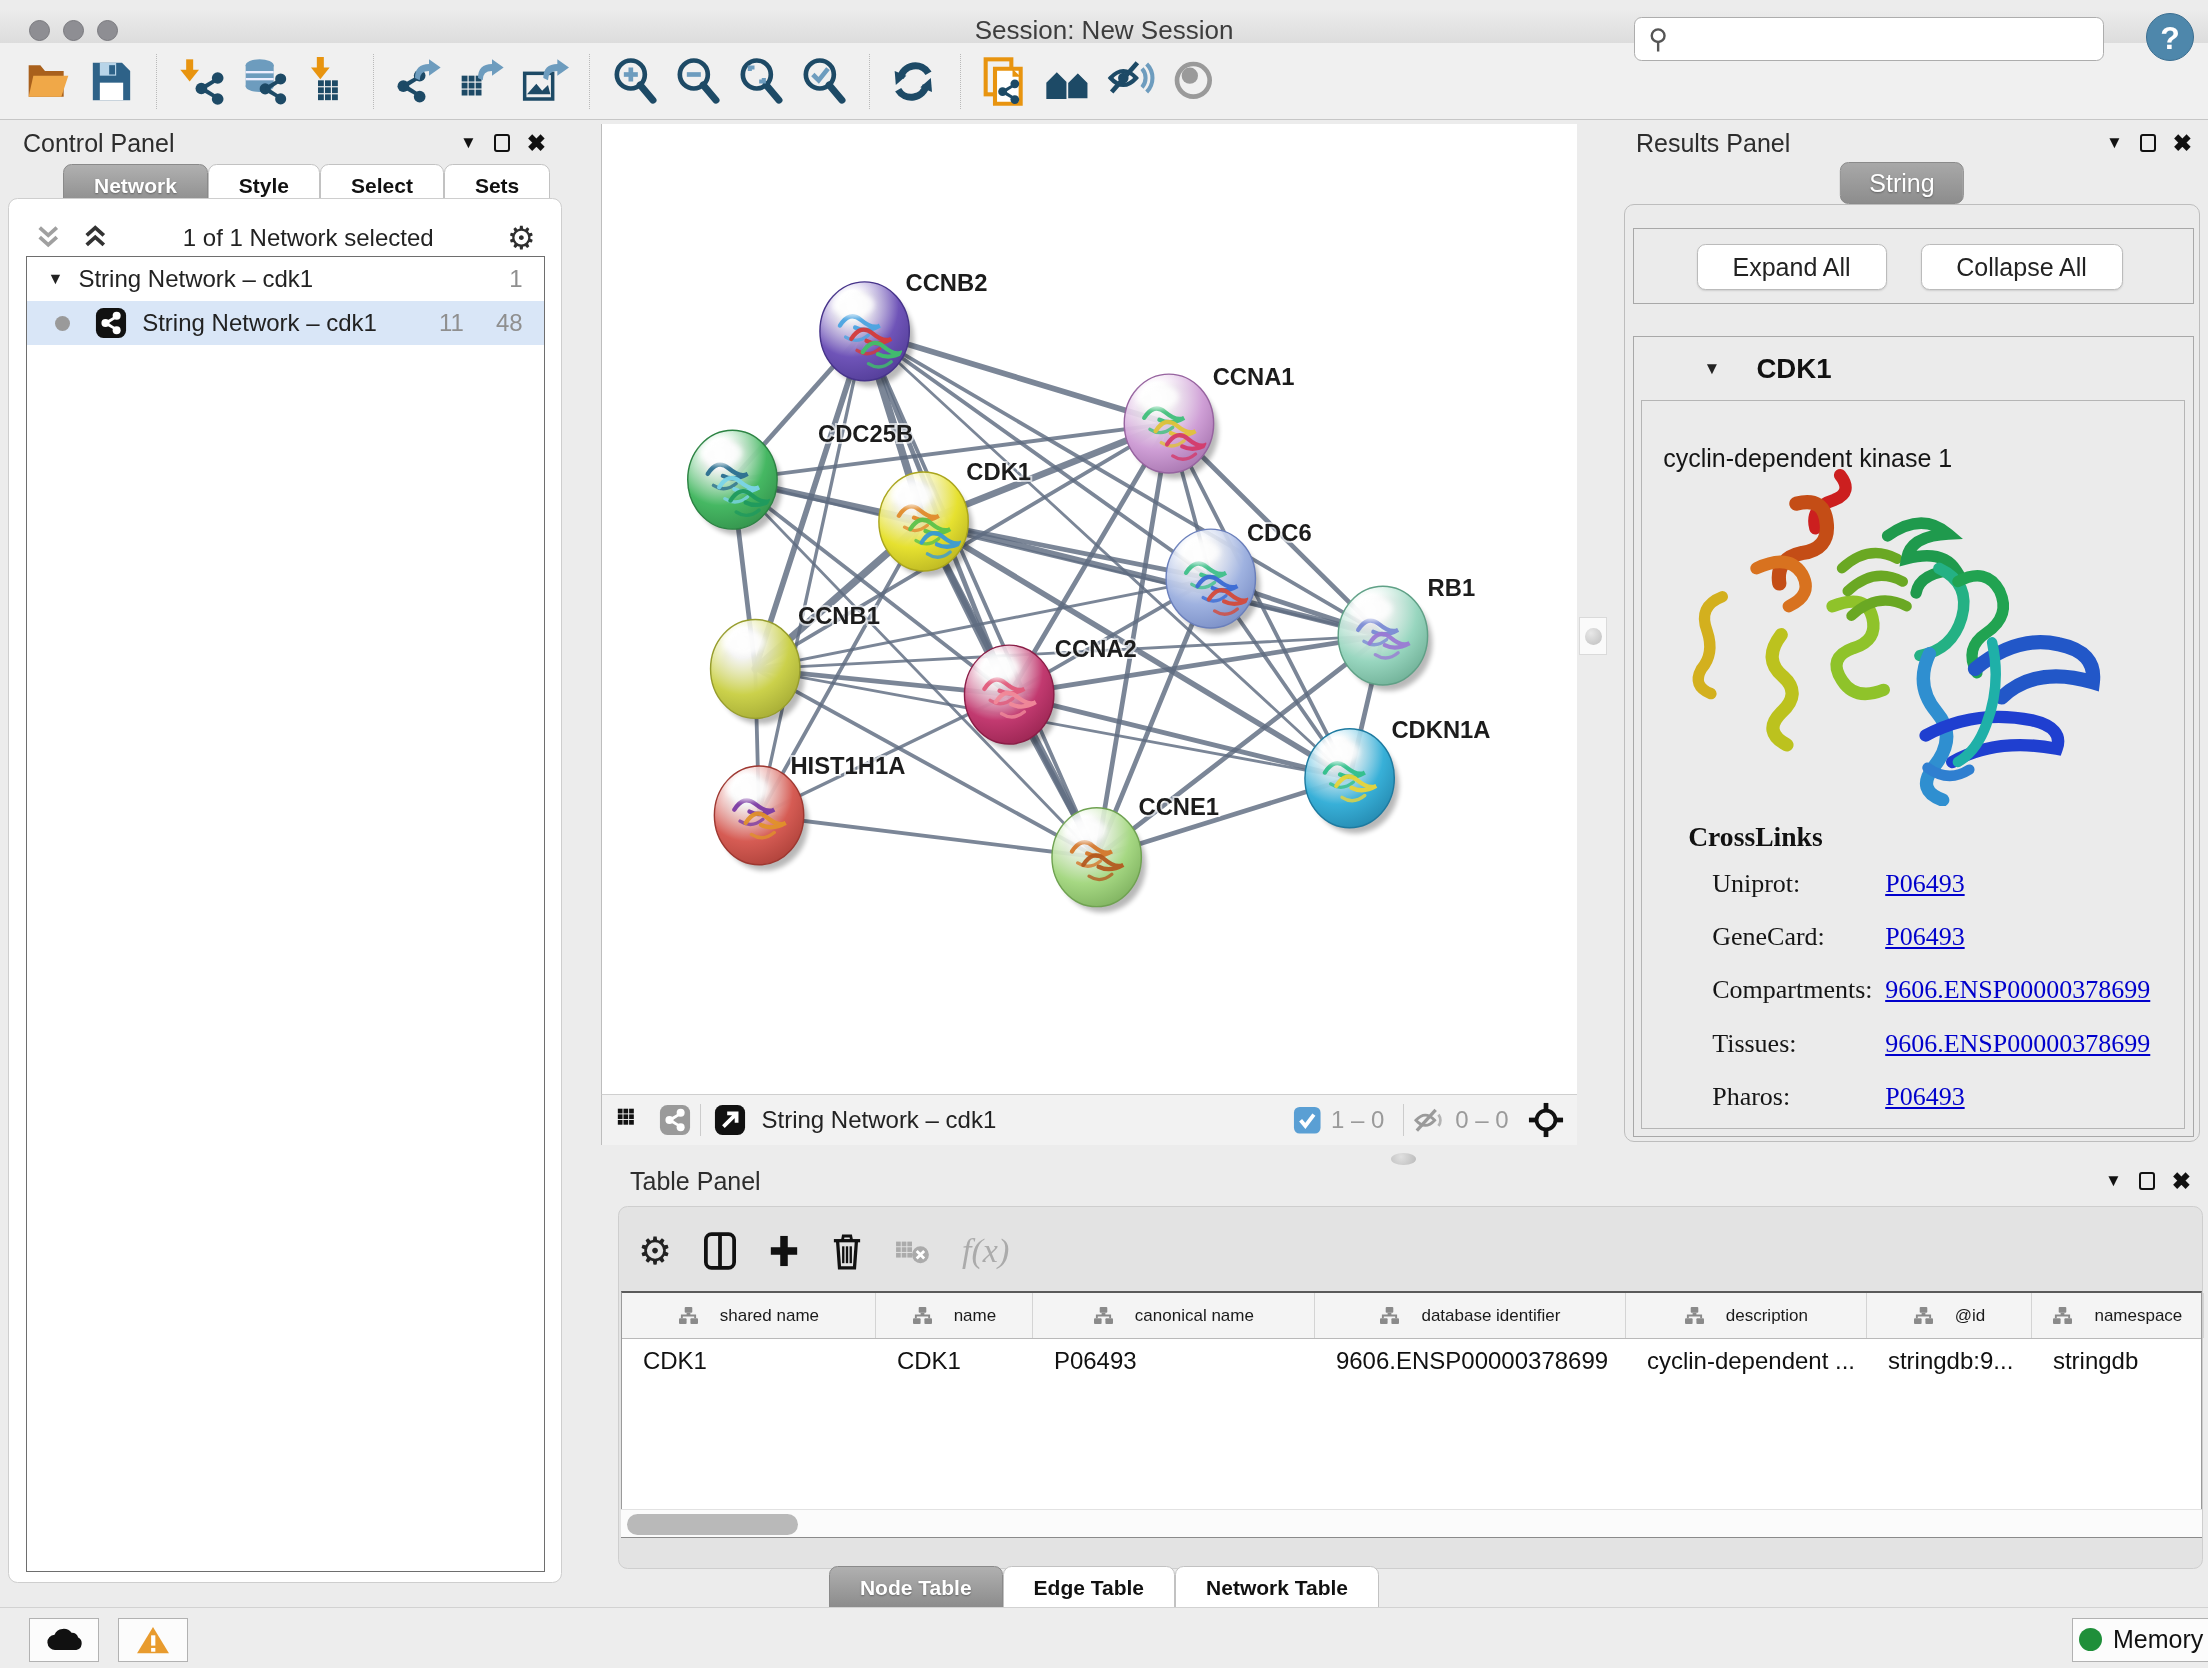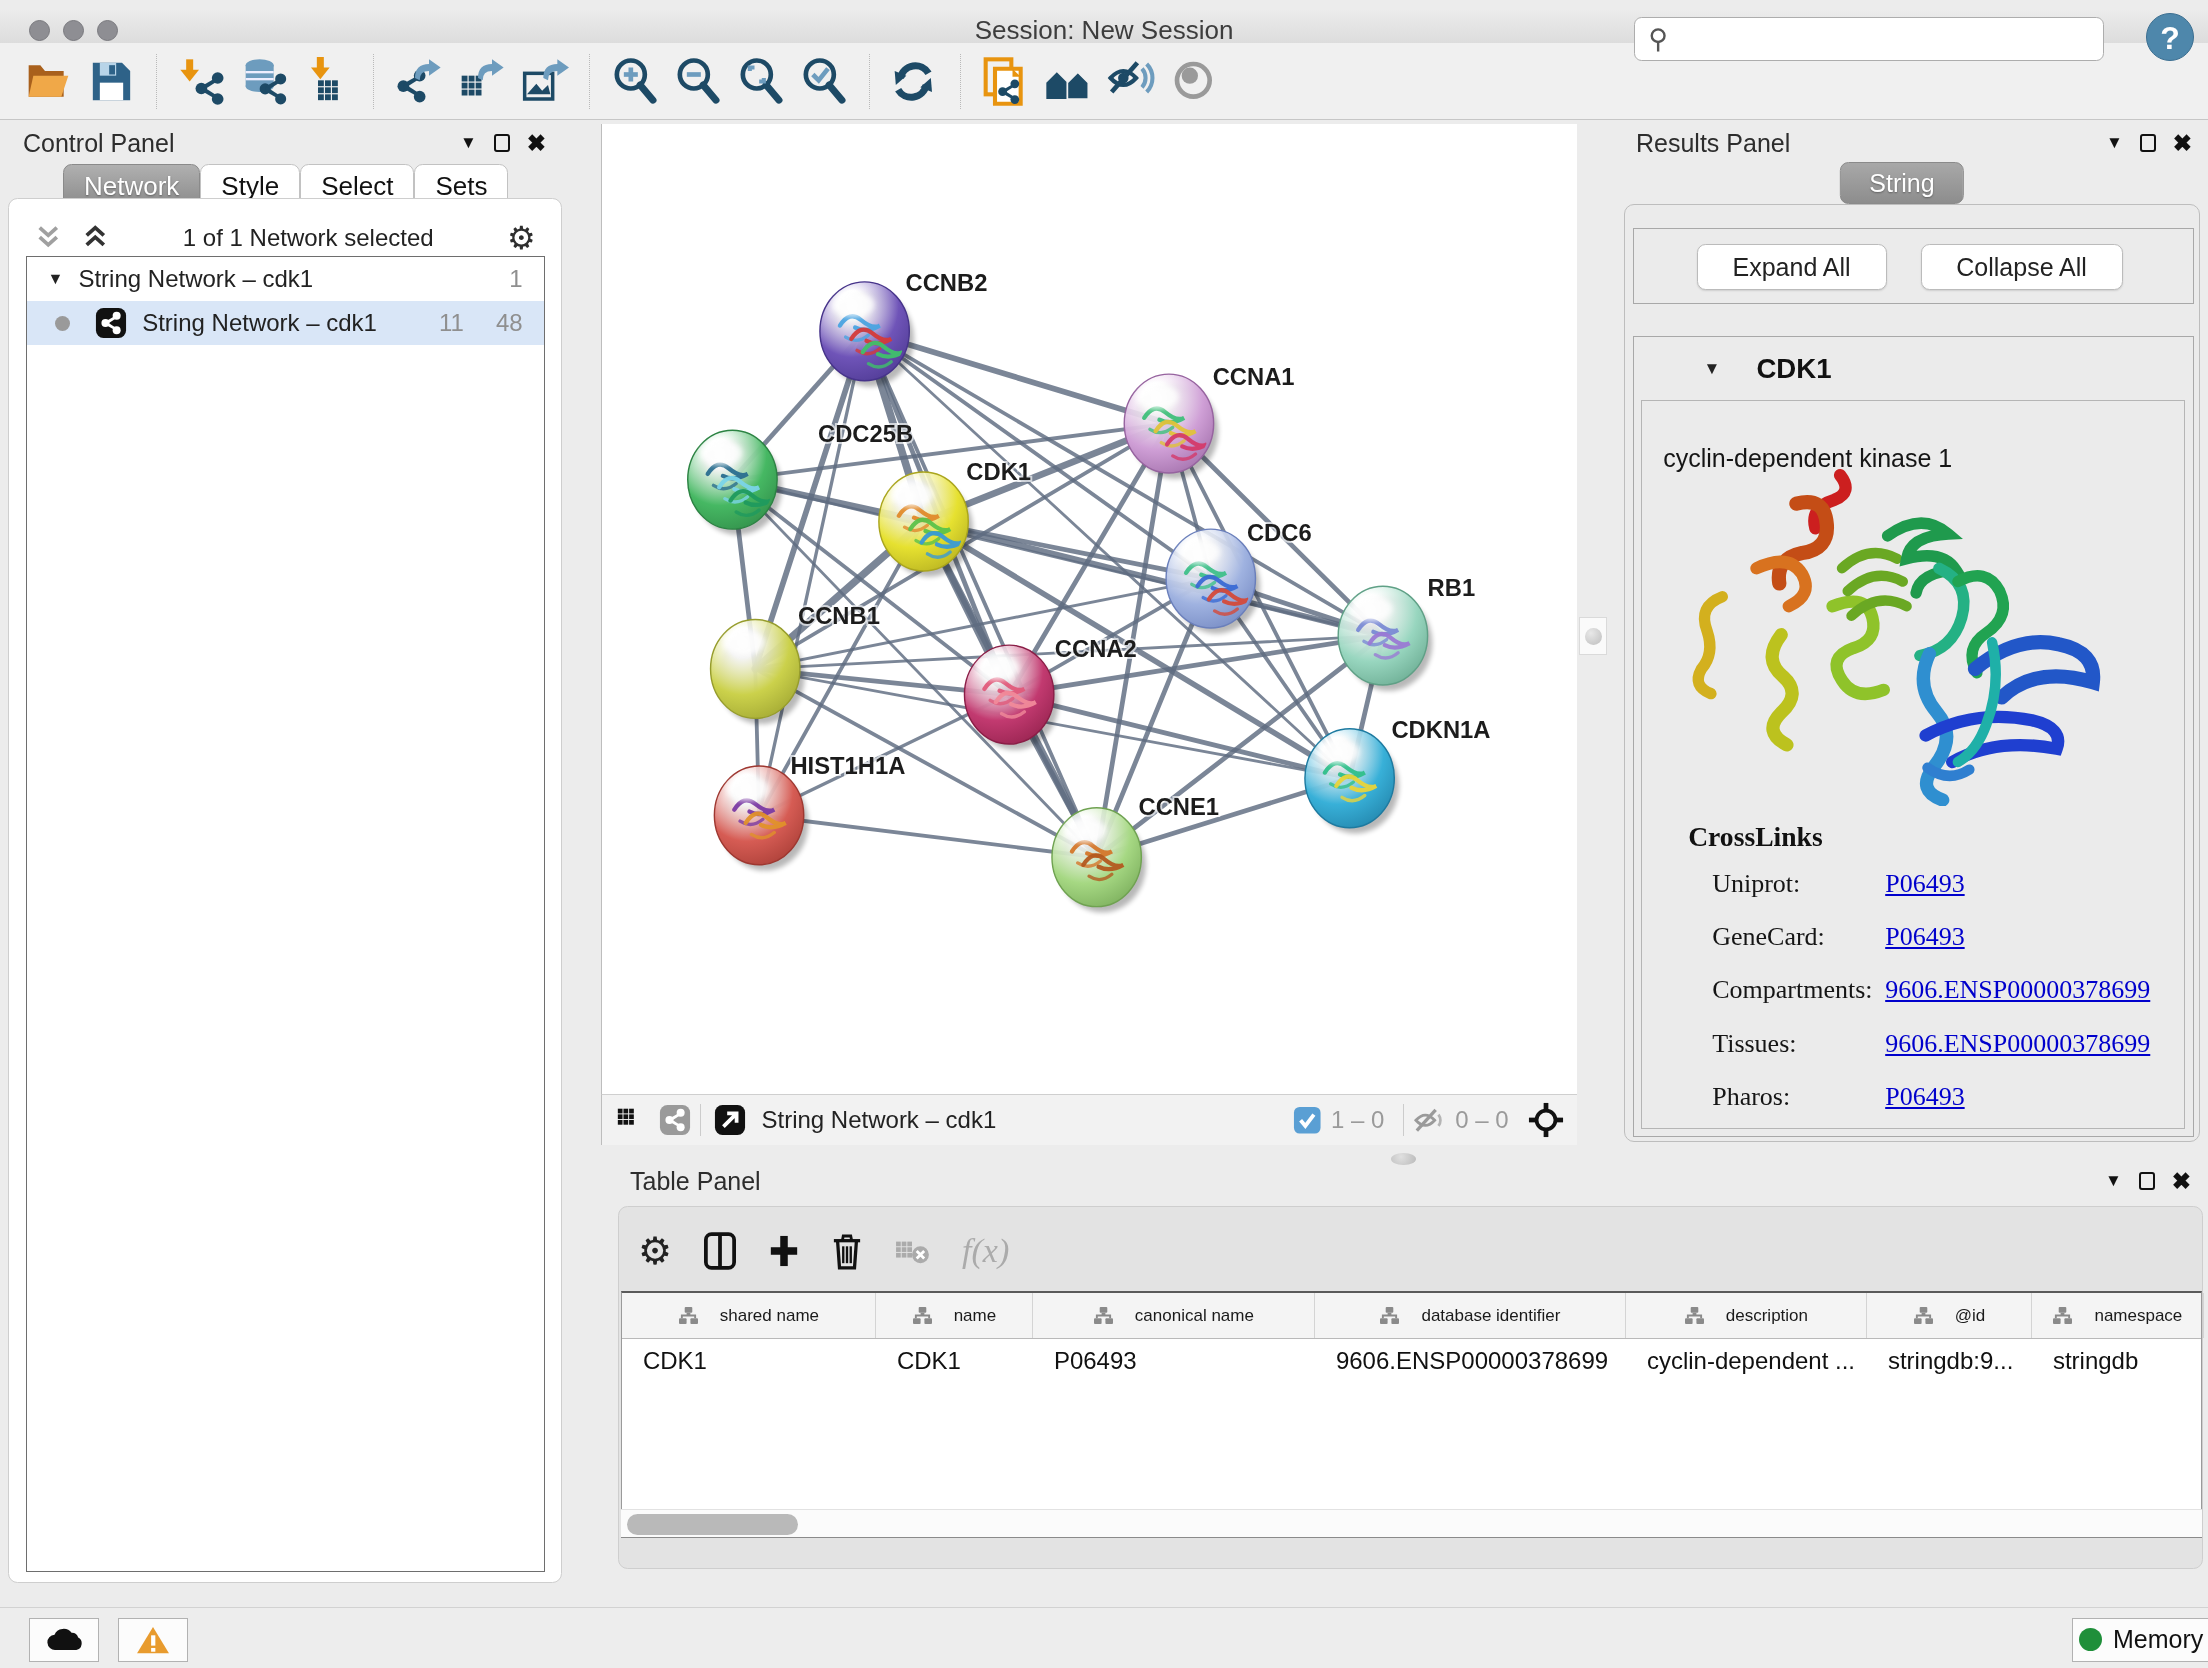--- a/index.html
+++ b/index.html
@@ -29,22 +29,22 @@
     background:#4e87ab; color:#fff; font-size:32px; font-weight:bold; text-align:center;
     line-height:48px; border:1.9px solid #3c6f91; }
 
   
   .panel-title { font-size:25px; color:#2d2d2d; }
   .panel-ctrls { display:flex; align-items:center; gap:17px; }
   .pc-min { font-size:17px; color:#111; }
   .pc-float { width:16px; height:18px; border:2.4px solid #111; border-radius:2.9px; }
   .pc-close { font-size:23px; color:#111; font-weight:bold; }
 
-  .tab { height:44px; padding:0 20px; font-size:26px; display:flex; align-items:center;
-    background:#fff; border:1px solid #c2c2c2; color:#111; }
+  .tab { height:44px; padding:0 30px; font-size:21px; display:flex; align-items:center;
+    background:#fff; border:1px solid #c2c2c2; color:#111;font-weight:bold; }
   .tab.sel { background:linear-gradient(#b0b0b0,#8a8a8a); color:#fff; border-color:#8a8a8a;
     text-shadow:0 1px 1.9px rgba(0,0,0,.35); }
 
   
   .cp-body { left:7.6px; top:198px; width:554px; height:1385px; background:#ffffff;
     border:1px solid #cecece; border-radius:9.5px; }
   .cp-header { position:absolute; left:0; top:17px; width:100%; height:44px;
     display:flex; align-items:center; padding:0 25px; }
   .cp-status { flex:1; text-align:center; font-size:24px; color:#222; }
   .cp-list { position:absolute; left:17px; top:57px; width:519px; height:1316px;
@@ -937,20 +937,25 @@
             <div class="tp-dcell" style="width: 241px;">cyclin-dependent ...</div>
             <div class="tp-dcell" style="width: 165px;">stringdb:9...</div>
             <div class="tp-dcell" style="width: 172px;">stringdb</div>
           </div>
         </div>
     </div>
     <div class="tp-scroll">
       <div class="tp-thumb"></div>
     </div>
   </div>
+  <div class="abs tp-tabs" id="tp-tabs">
+      <div class="tab sel">Node Table</div>
+      <div class="tab">Edge Table</div>
+      <div class="tab">Network Table</div>
+    </div>
 
   <div class="abs statusbar">
     <div class="sb-btn" style="left:28.5px;width:70px">
       <svg width="36" height="25" viewBox="0 0 38 26">
         <path d="M10 24 a8 8 0 0 1 -1 -16 a10 9 0 0 1 18 -2 a7 7 0 0 1 7 5 a7 7 0 0 1 -2 13 z" fill="#111"></path>
       </svg>
     </div>
     <div class="sb-btn" style="left:118px;width:70px">
       <svg width="34" height="30" viewBox="0 0 36 32">
         <path d="M18 2 L35 30 L1 30 Z" fill="#e89b2e"></path>

